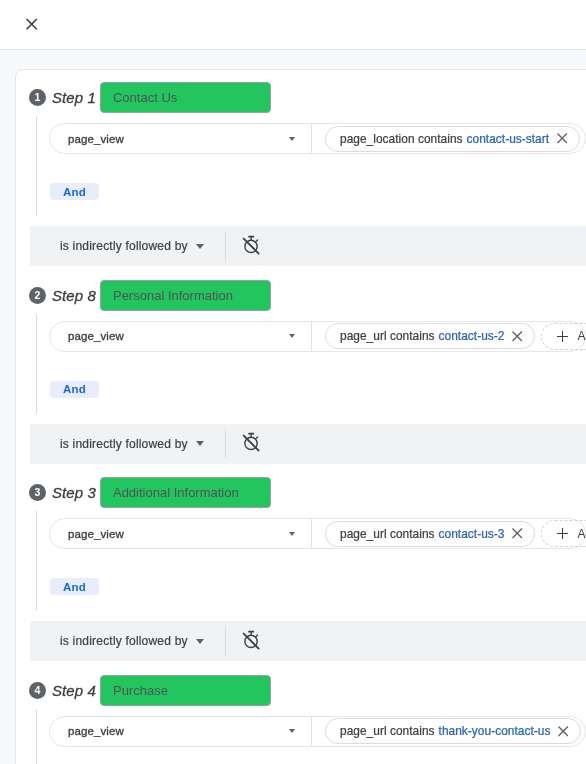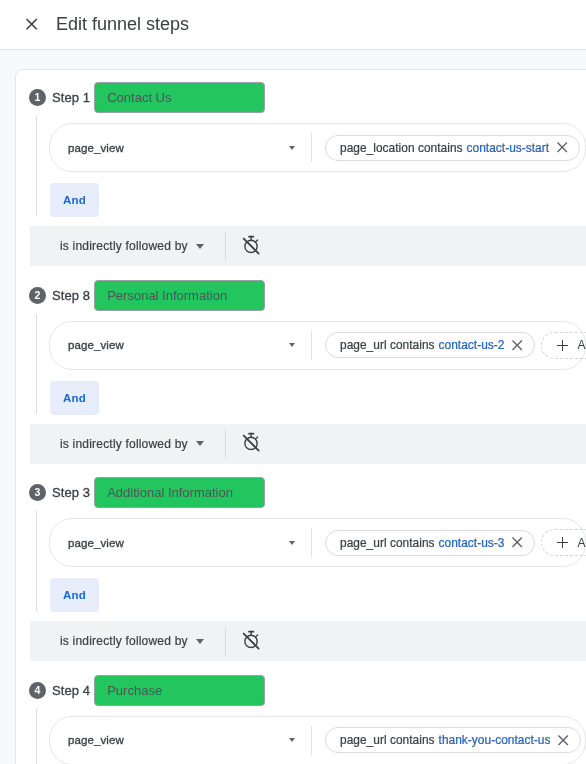--- a/index.html
+++ b/index.html
@@ -18,41 +18,41 @@
            white-space:nowrap;}
 
   .card { position:absolute; left:15px; top:69px; width:615px; background:#fff;
           border:1px solid #e3e5e7; border-radius:8px; height:760px; overflow:hidden;}
 
   .step { position:absolute; left:0; width:100%; }
   .step-circle { position:absolute; left:13px; top:-1px; width:17px; height:17px; border-radius:50%;
                  background:#5f6368; color:#fff; font-size:10.5px; font-weight:700;
                  display:flex; align-items:center; justify-content:center; line-height:1;}
   .step-head { position:absolute; left:36px; top:-8px; height:31px; display:flex; align-items:center; }
-  .step-label { font-size:13px; font-weight:400; color:#3c4043; white-space:nowrap;
-                -webkit-text-stroke:0.3px #3c4043; letter-spacing:.1px;}
+  .step-label { font-size:15px; font-weight:400; color:#3c4043; white-space:nowrap;
+                -webkit-text-stroke:0.3px #3c4043; letter-spacing:.1px;font-style:italic;}
   .step-name { margin-left:4px; width:171px; height:31px; border:1px solid #9aa0a6;
                border-radius:4px; font-size:13px; color:#4f5458; padding:0 12px; line-height:29px;
                background:#22c55e; white-space:nowrap; overflow:hidden; flex:none;}
   .vline { position:absolute; left:19.5px; top:26px; width:1px; height:100px; background:#dadce0; }
-  .cond-row { position:absolute; left:33px; top:33px; height:49px; width:537px;
+  .cond-row { position:absolute; left:33px; top:33px; height:31px; width:537px;
               border:1px solid #e4e6e8; border-radius:23px; display:flex; align-items:center; }
   .sel { width:261px; flex:none; display:flex; align-items:center; padding-left:18px; padding-right:16px; height:100%; }
   .sel-text { font-size:11.5px; font-weight:400; color:#3c4043; flex:1; letter-spacing:.1px;
               -webkit-text-stroke:0.32px #3c4043;}
   .divider { width:1px; flex:none; height:29px; background:#dfe1e3; }
   .chip { margin-left:13px; flex:none; height:26px; border:1px solid #dadce0; border-radius:13px;
           display:flex; align-items:center; padding:0 11px 0 14px; font-size:11.9px; letter-spacing:.04px; color:#3c4043; white-space:nowrap;
           -webkit-text-stroke:0.22px #3c4043;}
   .chip .val { color:#1a73e8; margin-left:4px;}
   .chip .xb { margin-left:8px; display:flex; align-items:center;}
   .addbtn { margin-left:6px; flex:none; height:27px; border:1px dashed #cfd3d7; border-radius:14px; display:flex;
             align-items:center; padding:0 14px 0 15px; font-size:12px; color:#3c4043; white-space:nowrap;}
   .addbtn .plus { display:flex; margin-right:9px;}
-  .and-btn { position:absolute; left:34px; top:93px; width:49px; height:34px; background:#e8edfb;
+  .and-btn { position:absolute; left:34px; top:93px; width:49px; height:17px; background:#e8edfb;
              border-radius:4px; font-size:11.5px; font-weight:700; color:#1967d2;
              display:flex; align-items:center; justify-content:center; letter-spacing:.2px;}
 
   .connector { position:absolute; left:14px; width:602px; height:40px; background:#f1f2f4;
                display:flex; align-items:center; }
   .conn-text { margin-left:30px; font-size:12px; color:#3c4043; letter-spacing:.2px; white-space:nowrap;
                -webkit-text-stroke:0.2px #3c4043;}
   .conn-arrow { margin-left:8px; display:flex; }
   .conn-div { width:1px; flex:none; height:29px; background:#dadce0; margin-left:21px; }
   .conn-icon { margin-left:14px; display:flex; margin-top:-3.5px;}
@@ -62,21 +62,20 @@
 </style>
 </head>
 <body>
 
 <div class="header">
   <div class="close-btn">
     <svg width="13" height="13" viewBox="0 0 18 18">
         <path fill="#3c4043" d="M17 1.6 15.4 0 8.5 6.9 1.6 0 0 1.6 6.9 8.5 0 15.4 1.6 17 8.5 10.1 15.4 17 17 15.4 10.1 8.5z"></path>
       </svg>
   </div>
-  <div class="title">Edit funnel steps</div>
 </div>
 
 <div class="card" id="card">
   <div class="step" style="top: 20px;">
     <div class="step-circle">1</div>
     <div class="step-head">
       <div class="step-label">Step 1</div>
       <div class="step-name">Contact Us</div>
     </div>
     <div class="vline"></div>

